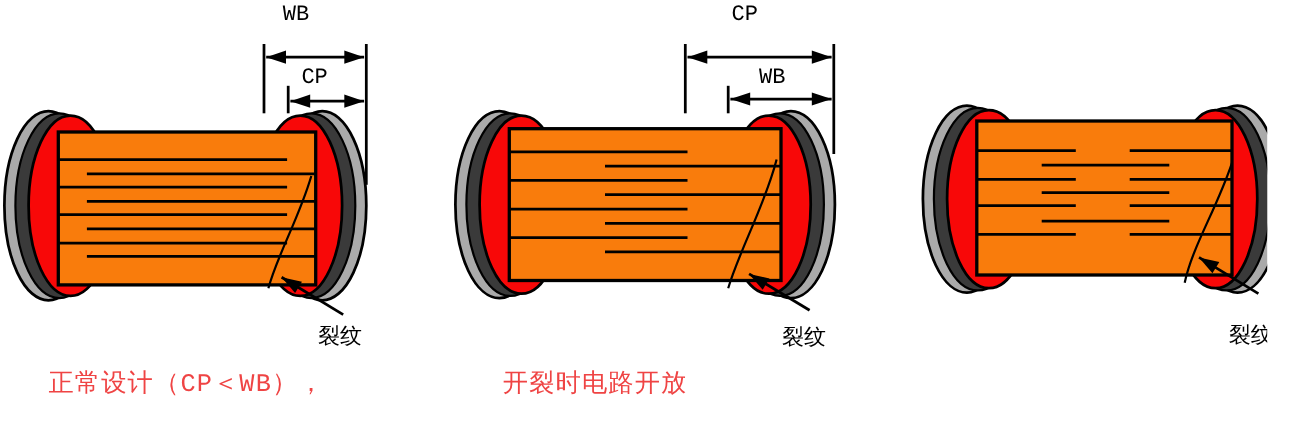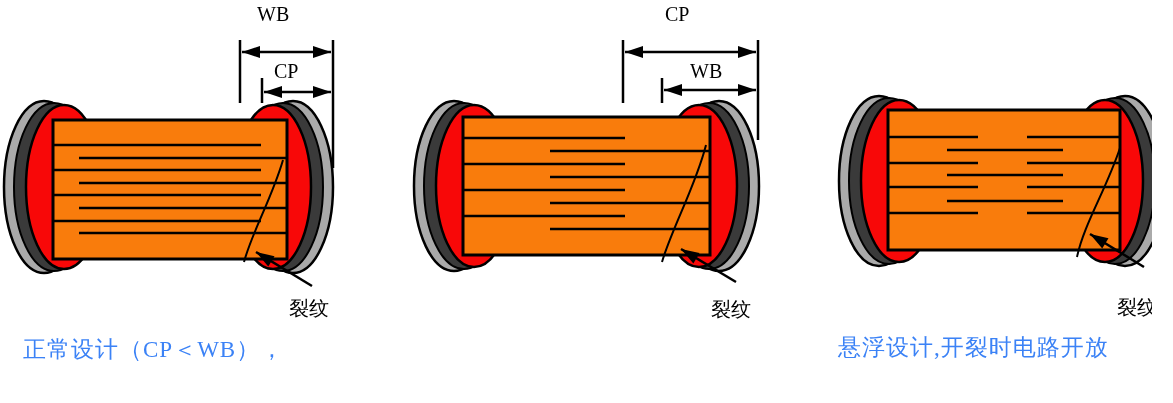--- a/index.html
+++ b/index.html
@@ -1,38 +1,39 @@
 <!DOCTYPE html>
 <html><head>
 <meta charset="utf-8">
 <style>
   html,body{margin:0;padding:0;background:#ffffff;}
   .stage{
     position:relative;
     width:1152px;
     height:403px;
     background:#ffffff;
-    font-family:Liberation Serif, serif;
+    font-family:Liberation Mono, monospace;
     overflow:hidden;
   }
   .stage svg{position:absolute;left:0;top:0;}
   .lbl{
     position:absolute;
     color:#000;
     white-space:nowrap;
     font-size:20px;
     line-height:22px;
   }
   .caption{
     position:absolute;
-    color:#3b82f6;
+    color:#ef4444;
     white-space:nowrap;
     font-size:23px;
     line-height:35px;
     letter-spacing:1px;
+    margin-left:21px;
   }
   
   .tOuter{fill:#AAAAAA;stroke:#000;stroke-width:2.5;}
   .tInner{fill:#3A3A3A;stroke:#000;stroke-width:2;}
   .cap{fill:#F80808;stroke:#000;stroke-width:2.5;}
   .body{fill:#F97C0C;stroke:#000;stroke-width:3;}
   .el line{stroke:#000;stroke-width:2.5;}
   .dim line{stroke:#000;stroke-width:2.5;}
   .crack{fill:none;stroke:#000;stroke-width:2;}
   .pointer{stroke:#000;stroke-width:2.5;}
@@ -141,19 +142,17 @@
   <span class="lbl" style="left:690px;top:60px;">WB</span>
   <span class="lbl" style="left:711px;top:298px;">裂纹</span>
 
   <span class="lbl" style="left:1117px;top:296px;">裂纹</span>
 
   <div class="caption" style="left:23px;top:332px;">
     <div>正常设计（CP＜WB），</div>
   </div>
 
   <div class="caption" style="left:436px;top:332px;">
+    <div>开裂时电路开放</div>
   </div>
 
-  <div class="caption" style="left:838px;top:330px;">
-    <div>悬浮设计,开裂时电路开放</div>
-  </div>
 
 </div>
 
 </body></html>

